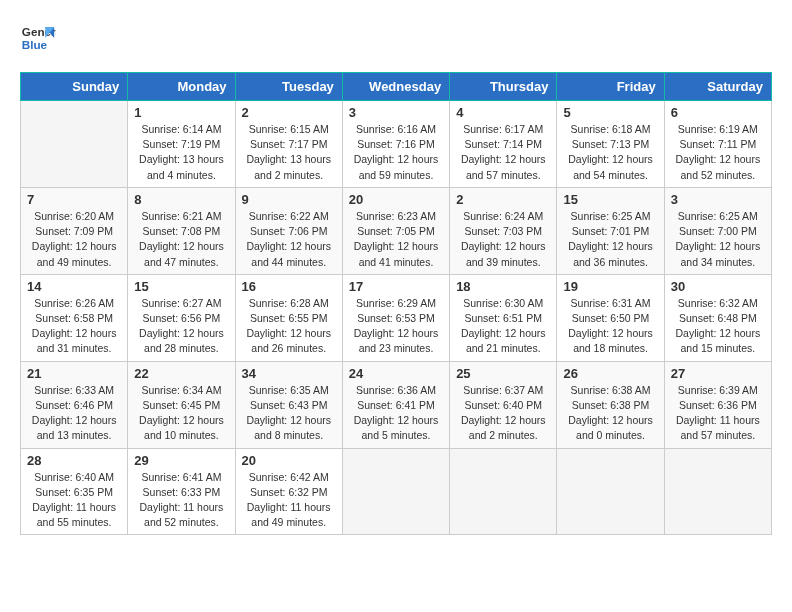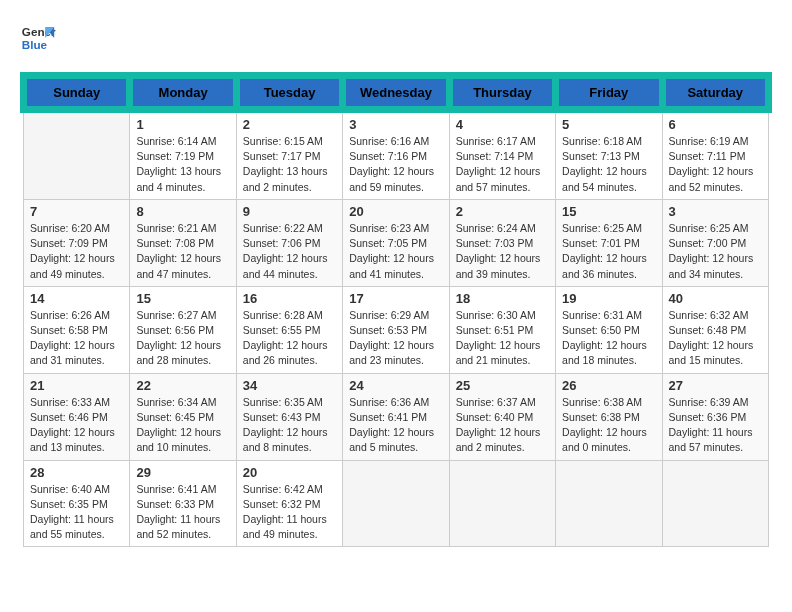--- a/index.html
+++ b/index.html
@@ -37,26 +37,26 @@
       font-size: 16px;
       color: #555;
     }
     .calendar {
       width: 100%;
       border-collapse: collapse;
       border: 1px solid #ccc;
     }
     .calendar th {
       background: #2a6fc4;
-      color: #000000;
+      color: #ffffff;
       font-size: 13px;
       font-weight: bold;
       padding: 6px 8px;
-      text-align: center;
-      border: 7px solid #14b8a6;
+      text-align: right;
+      border: 1px solid #14b8a6;
     }
     .calendar td {
       vertical-align: top;
       padding: 4px 6px;
       border: 1px solid #ccc;
       width: calc(100% / 7);
       min-height: 80px;
       font-size: 11px;
       color: #333;
       background: #fff;
@@ -67,20 +67,21 @@
     .day-number {
       font-size: 13px;
       font-weight: bold;
       color: #333;
       margin-bottom: 2px;
     }
     .day-info {
       font-size: 10.5px;
       color: #333;
       line-height: 1.45;
+      text-align: center;
     }
     .empty-cell {
       background: #f5f5f5 !important;
     }
   </style>
 </head>
 <body>
 
 <div class="header">
   <div class="logo">
@@ -186,21 +187,21 @@
         </td>
         <td>
           <div class="day-number">18</div>
           <div class="day-info">Sunrise: 6:30 AM<br>Sunset: 6:51 PM<br>Daylight: 12 hours and 21 minutes.</div>
         </td>
         <td>
           <div class="day-number">19</div>
           <div class="day-info">Sunrise: 6:31 AM<br>Sunset: 6:50 PM<br>Daylight: 12 hours and 18 minutes.</div>
         </td>
         <td>
-          <div class="day-number">40</div>
+          <div class="day-number">30</div>
           <div class="day-info">Sunrise: 6:32 AM<br>Sunset: 6:48 PM<br>Daylight: 12 hours and 15 minutes.</div>
         </td>
       </tr>
       <tr>
         <td>
           <div class="day-number">21</div>
           <div class="day-info">Sunrise: 6:33 AM<br>Sunset: 6:46 PM<br>Daylight: 12 hours and 13 minutes.</div>
         </td>
         <td>
           <div class="day-number">22</div>

